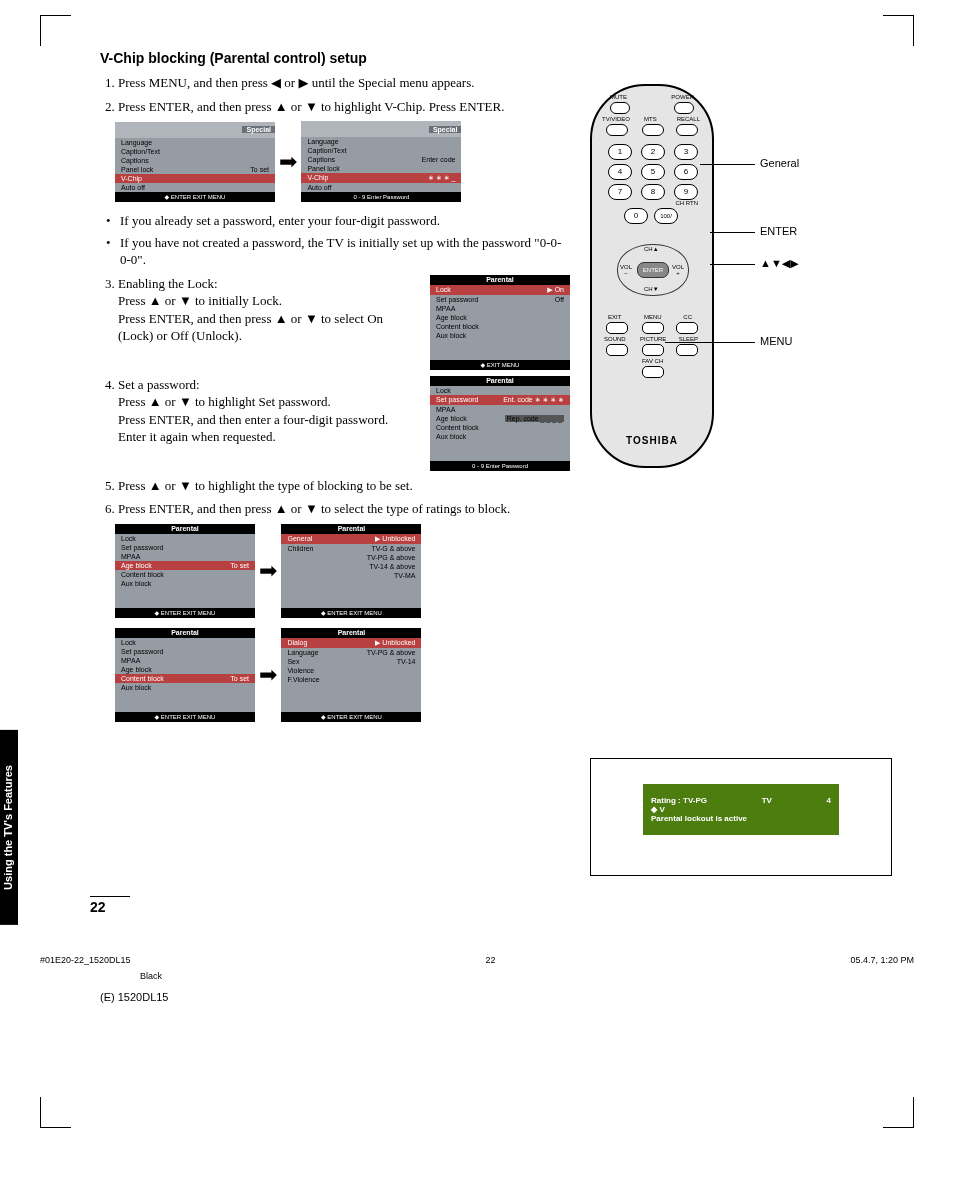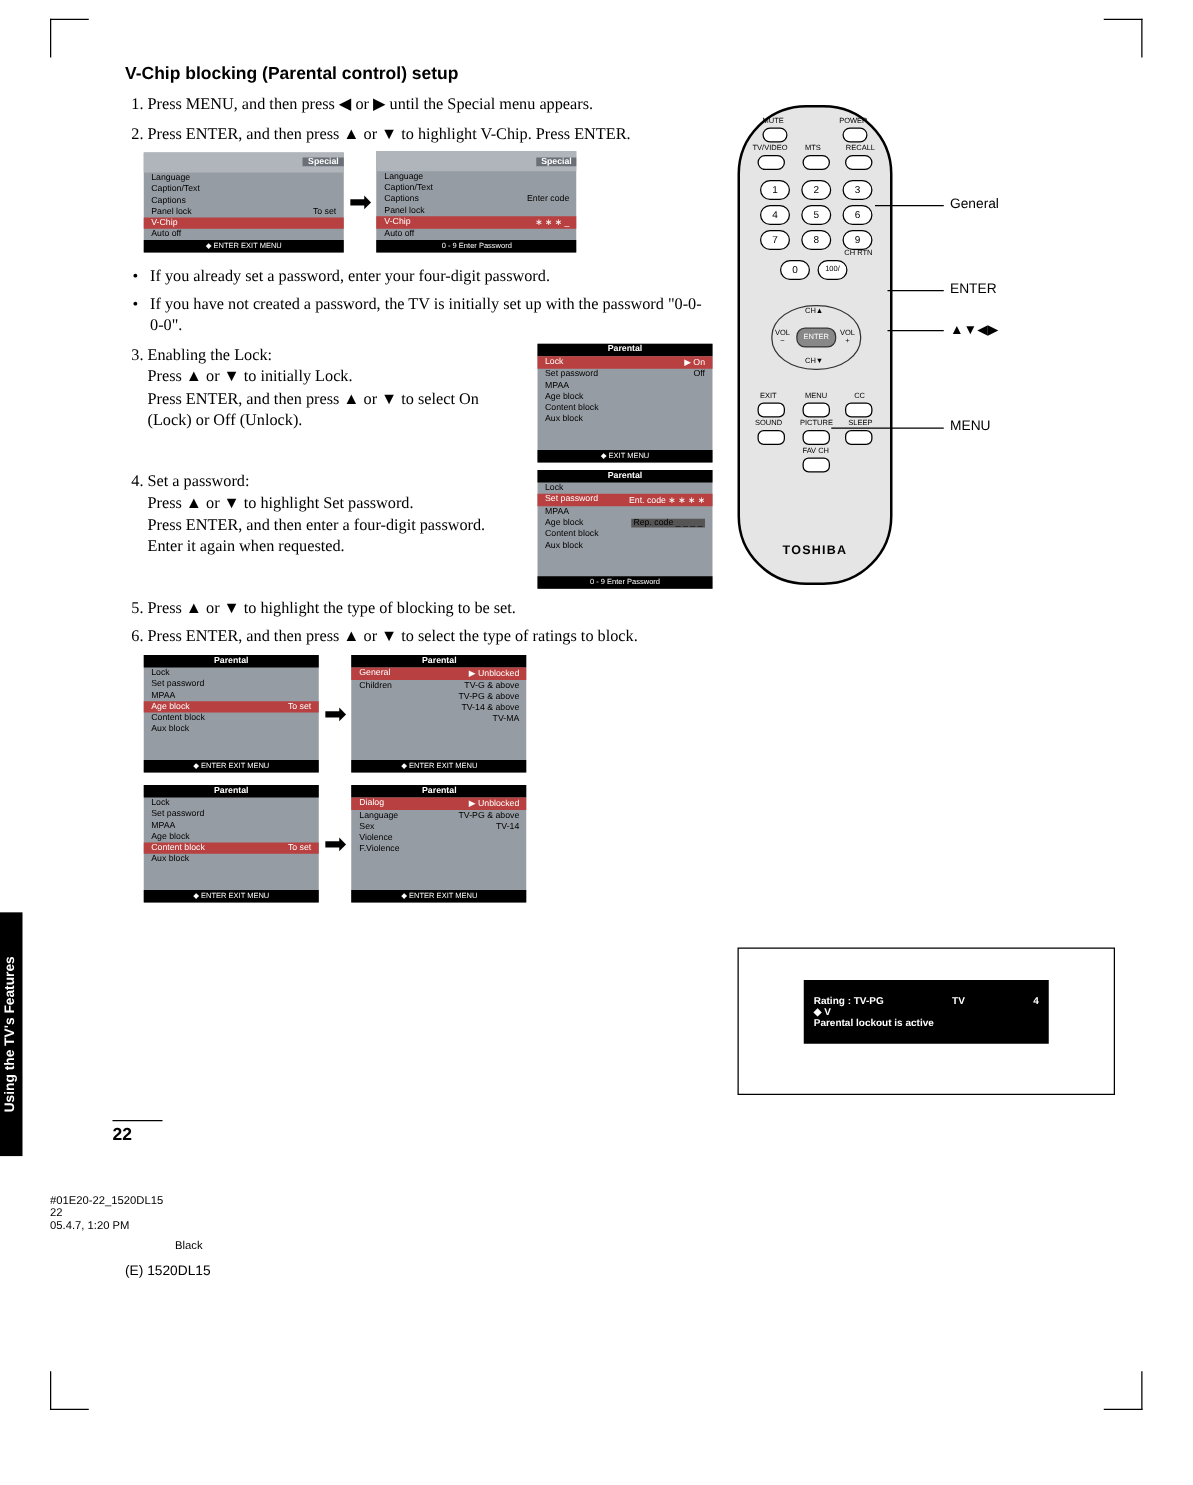--- a/index.html
+++ b/index.html
@@ -34,24 +34,24 @@
 .remote .btn{position:absolute;border:1px solid #000;border-radius:9px;background:#fff;}
 .remote .num{width:22px;height:14px;border:1px solid #000;border-radius:8px;font-size:8px;text-align:center;line-height:14px;position:absolute;background:#fff;}
 .remote .dpad{position:absolute;width:70px;height:50px;left:25px;top:158px;border:1px solid #333;border-radius:35px/25px;}
 .remote .enter{position:absolute;width:30px;height:14px;border:1px solid #333;border-radius:7px;font-size:6px;text-align:center;line-height:14px;left:45px;top:176px;background:#888;color:#fff;}
 .remote .small-btn{position:absolute;width:20px;height:10px;border:1px solid #000;border-radius:5px;font-size:5px;background:#fff;}
 .remote .brand{position:absolute;bottom:20px;width:100%;text-align:center;font-size:10px;font-weight:bold;letter-spacing:1px;}
 .callout{position:absolute;font-family:Arial,sans-serif;font-size:11px;}
 .callout-line{position:absolute;height:1px;background:#000;}
 .side-tab{position:absolute;left:-2px;top:730px;background:#000;color:#fff;font-family:Arial,sans-serif;font-size:11px;font-weight:bold;padding:35px 4px;writing-mode:vertical-rl;transform:rotate(180deg);text-align:center;}
 .warn-box{border:1px solid #000;padding:10px;font-family:Arial,sans-serif;font-size:11px;width:280px;margin-top:10px;}
-.warn-inner{background:#000000;color:#fff;font-size:8px;font-weight:bold;padding:12px 8px;width:180px;margin:15px auto 30px;text-align:left;}
+.warn-inner{background:#4d7c0f;color:#fff;font-size:8px;font-weight:bold;padding:12px 8px;width:180px;margin:15px auto 30px;text-align:left;}
 .warn-inner .r1{display:flex;justify-content:space-between;}
 .pagenum{font-family:Arial,sans-serif;font-weight:bold;font-size:14px;border-top:1px solid #000;width:40px;margin-top:20px;padding-top:2px;}
-.footer{font-family:Arial,sans-serif;font-size:9px;display:flex;justify-content:space-between;margin-top:20px;padding:0 40px;flex-direction:column;}
+.footer{font-family:Arial,sans-serif;font-size:9px;display:flex;justify-content:space-between;margin-top:20px;padding:0 40px;}
 .footer2{font-family:Arial,sans-serif;font-size:9px;margin-left:140px;margin-top:6px;}
 .model{font-family:Arial,sans-serif;font-size:11px;margin-left:100px;margin-top:10px;}
 .menu-box.small{width:140px;}
 </style>
 </head>
 <body>
 
 <div class="crop-tl"></div>
 <div class="crop-tr"></div>
 <div class="crop-bl"></div>

